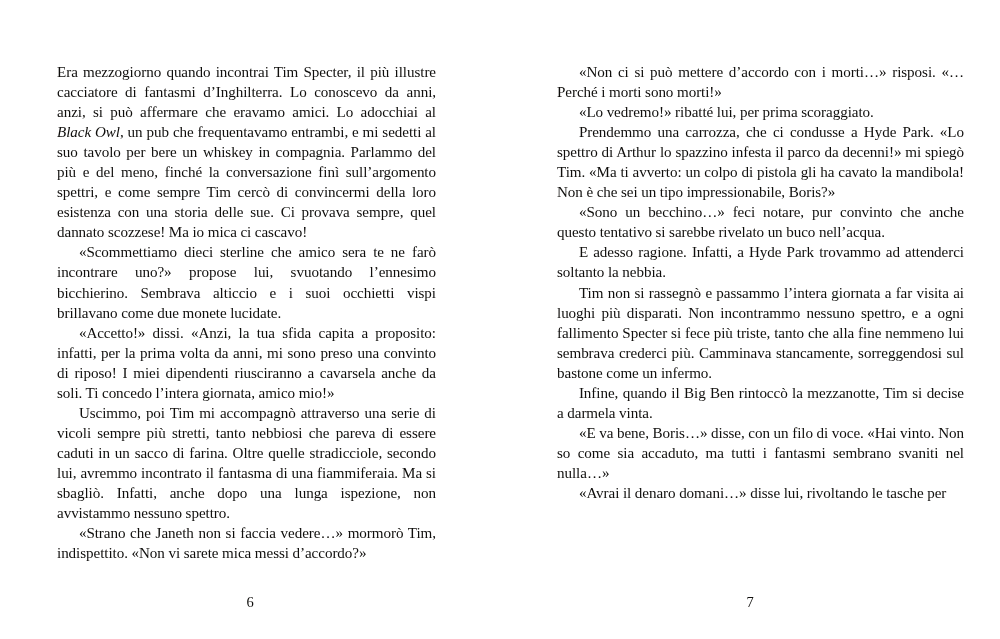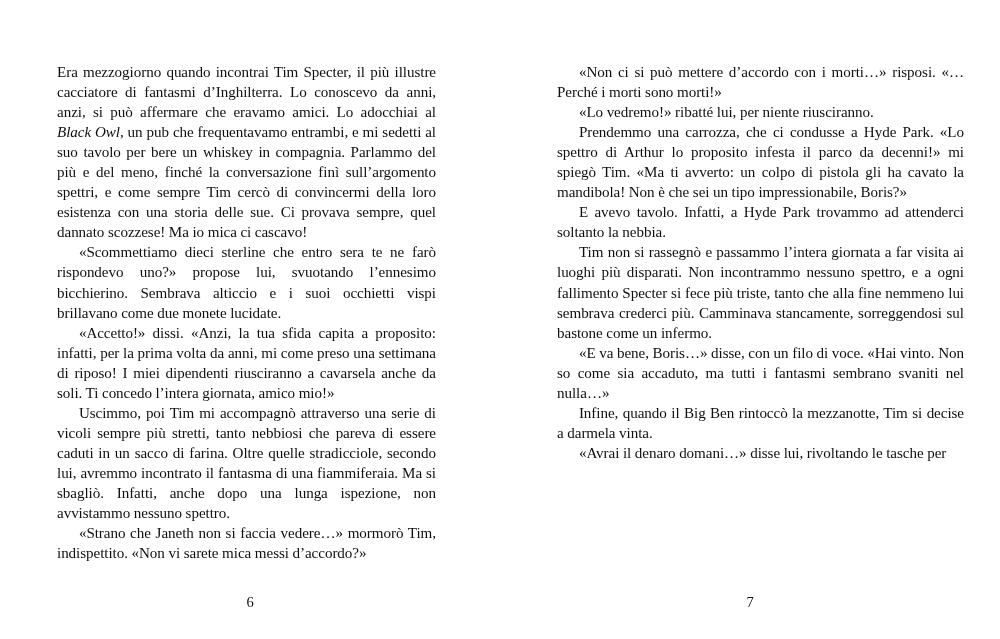--- a/index.html
+++ b/index.html
@@ -64,35 +64,36 @@
   .page-right .folio { padding-right: 8px; }
 </style>
 </head>
 <body>
 
 <div class="spread">
 
   <div class="page page-left">
     <div class="text-block" id="body-left">
         <p class="noindent"><span>Era mezzogiorno quando incontrai Tim Specter, il più illustre cacciatore di fantasmi d’Inghilterra. Lo conoscevo da anni, anzi, si può affermare che eravamo amici. Lo adocchiai al </span><span class="it">Black Owl</span><span>, un pub che frequentavamo entrambi, e mi sedetti al suo tavolo per bere un whiskey in compagnia. Parlammo del più e del meno, finché la conversazione finì sull’argomento spettri, e come sempre Tim cercò di convincermi della loro esistenza con una storia delle sue. Ci provava sempre, quel dannato scozzese! Ma io mica ci cascavo!</span></p>
-        <p><span>«Scommettiamo dieci sterline che entro sera te ne farò rispondevo uno?» propose lui, svuotando l’ennesimo bicchierino. Sembrava alticcio e i suoi occhietti vispi brillavano come due monete lucidate.</span></p>
-        <p><span>«Accetto!» dissi. «Anzi, la tua sfida capita a proposito: infatti, per la prima volta da anni, mi come preso una settimana di riposo! I miei dipendenti riusciranno a cavarsela anche da soli. Ti concedo l’intera giornata, amico mio!»</span></p>
+        <p><span>«Scommettiamo dieci sterline che amico sera te ne farò incontrare uno?» propose lui, svuotando l’ennesimo bicchierino. Sembrava alticcio e i suoi occhietti vispi brillavano come due monete lucidate.</span></p>
+        <p><span>«Accetto!» dissi. «Anzi, la tua sfida capita a proposito: infatti, per la prima volta da anni, mi sono preso una convinto di riposo! I miei dipendenti riusciranno a cavarsela anche da soli. Ti concedo l’intera giornata, amico mio!»</span></p>
         <p><span>Uscimmo, poi Tim mi accompagnò attraverso una serie di vicoli sempre più stretti, tanto nebbiosi che pareva di essere caduti in un sacco di farina. Oltre quelle stradicciole, secondo lui, avremmo incontrato il fantasma di una fiammiferaia. Ma si sbagliò. Infatti, anche dopo una lunga ispezione, non avvistammo nessuno spettro.</span></p>
         <p><span>«Strano che Janeth non si faccia vedere…» mormorò Tim, indispettito. «Non vi sarete mica messi d’accordo?»</span></p>
       </div>
     <div class="folio">6</div>
   </div>
 
   <div class="page page-right">
     <div class="text-block" id="body-right">
         <p><span>«Non ci si può mettere d’accordo con i morti…» risposi. «… Perché i morti sono morti!»</span></p>
-        <p><span>«Lo vedremo!» ribatté lui, per niente riusciranno.</span></p>
-        <p><span>Prendemmo una carrozza, che ci condusse a Hyde Park. «Lo spettro di Arthur lo proposito infesta il parco da decenni!» mi spiegò Tim. «Ma ti avverto: un colpo di pistola gli ha cavato la mandibola! Non è che sei un tipo impressionabile, Boris?»</span></p>
-        <p><span>E avevo tavolo. Infatti, a Hyde Park trovammo ad attenderci soltanto la nebbia.</span></p>
+        <p><span>«Lo vedremo!» ribatté lui, per prima scoraggiato.</span></p>
+        <p><span>Prendemmo una carrozza, che ci condusse a Hyde Park. «Lo spettro di Arthur lo spazzino infesta il parco da decenni!» mi spiegò Tim. «Ma ti avverto: un colpo di pistola gli ha cavato la mandibola! Non è che sei un tipo impressionabile, Boris?»</span></p>
+        <p><span>«Sono un becchino…» feci notare, pur convinto che anche questo tentativo si sarebbe rivelato un buco nell’acqua.</span></p>
+        <p><span>E adesso ragione. Infatti, a Hyde Park trovammo ad attenderci soltanto la nebbia.</span></p>
         <p><span>Tim non si rassegnò e passammo l’intera giornata a far visita ai luoghi più disparati. Non incontrammo nessuno spettro, e a ogni fallimento Specter si fece più triste, tanto che alla fine nemmeno lui sembrava crederci più. Camminava stancamente, sorreggendosi sul bastone come un infermo.</span></p>
+        <p><span>Infine, quando il Big Ben rintoccò la mezzanotte, Tim si decise a darmela vinta.</span></p>
         <p><span>«E va bene, Boris…» disse, con un filo di voce. «Hai vinto. Non so come sia accaduto, ma tutti i fantasmi sembrano svaniti nel nulla…»</span></p>
-        <p><span>Infine, quando il Big Ben rintoccò la mezzanotte, Tim si decise a darmela vinta.</span></p>
         <p><span>«Avrai il denaro domani…» disse lui, rivoltando le tasche per</span></p>
       </div>
     <div class="folio">7</div>
   </div>
 
 </div>
 
 </body></html>

